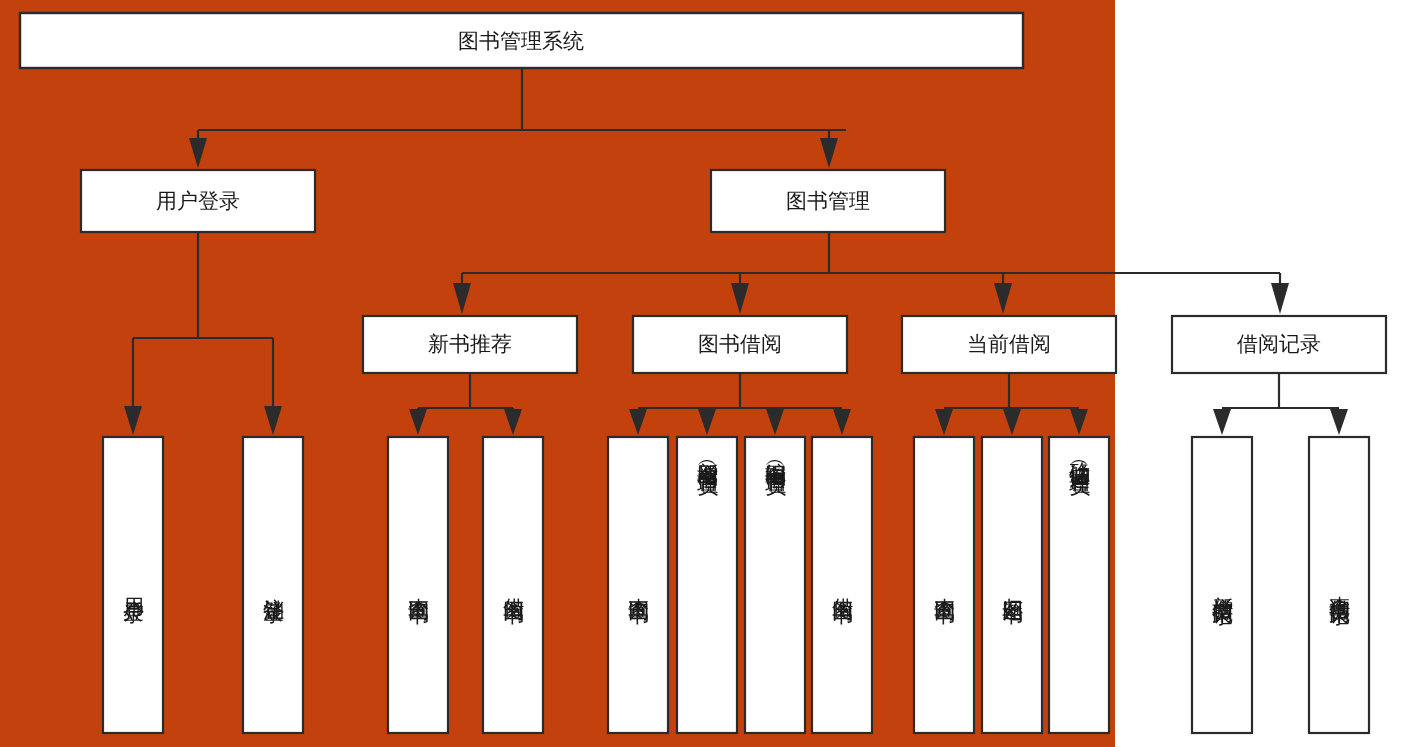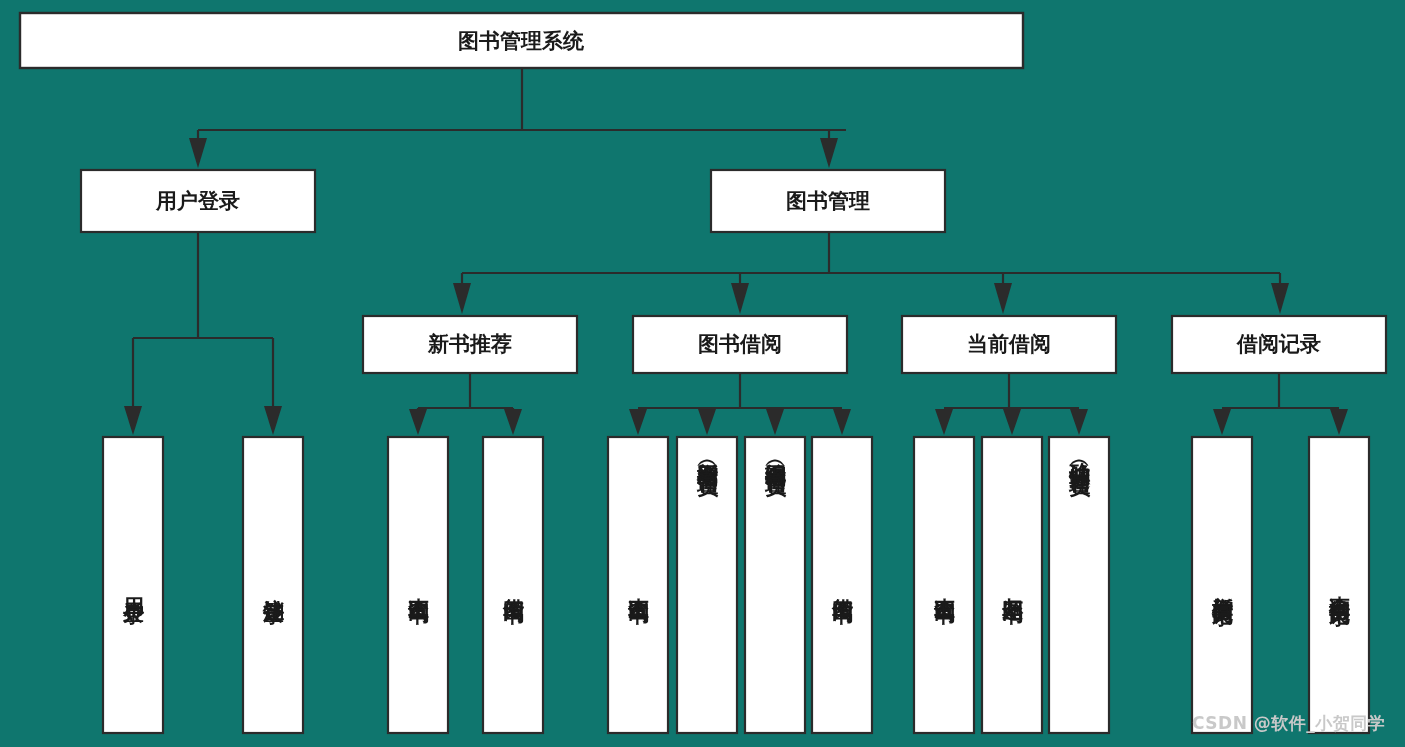--- a/index.html
+++ b/index.html
@@ -9,24 +9,23 @@
     background: #ffffff;
   }
   body {
     width: 1405px;
     height: 747px;
     overflow: hidden;
     font-family: "DejaVu Sans", "Liberation Sans", sans-serif;
   }
   #diagram-root {
     position: relative;
-    width: 1405px;
+    width: 1115px;
     height: 747px;
-    background: #0f766e;
-    font-weight: bold;
+    background: #c2410c;
   }
   svg#flowchart {
     display: block;
     width: 1405px;
     height: 747px;
   }
   .node-box {
     fill: #ffffff;
     stroke: #2b2b2b;
     stroke-width: 2.2;
@@ -206,15 +205,14 @@
   <div class="leaf-label-wrap" style="left:745px; top:437px; width:60px; height:296px; justify-content:flex-start; padding-top:8px; box-sizing:border-box;">编辑图书（管理员）</div>
   <div class="leaf-label-wrap" style="left:812px; top:437px; width:60px; height:296px;">借阅图书</div>
 
   <div class="leaf-label-wrap" style="left:914px; top:437px; width:60px; height:296px;">查询图书</div>
   <div class="leaf-label-wrap" style="left:982px; top:437px; width:60px; height:296px;">归还图书</div>
   <div class="leaf-label-wrap" style="left:1049px; top:437px; width:60px; height:296px; justify-content:flex-start; padding-top:8px; box-sizing:border-box;">确认归还（管理员）</div>
 
   <div class="leaf-label-wrap" style="left:1192px; top:437px; width:60px; height:296px;">新增借阅记录</div>
   <div class="leaf-label-wrap" style="left:1309px; top:437px; width:60px; height:296px;">查询借阅记录</div>
 
-  <div class="watermark">CSDN @软件_小贺同学</div>
 
 </div>
 
 </body></html>

